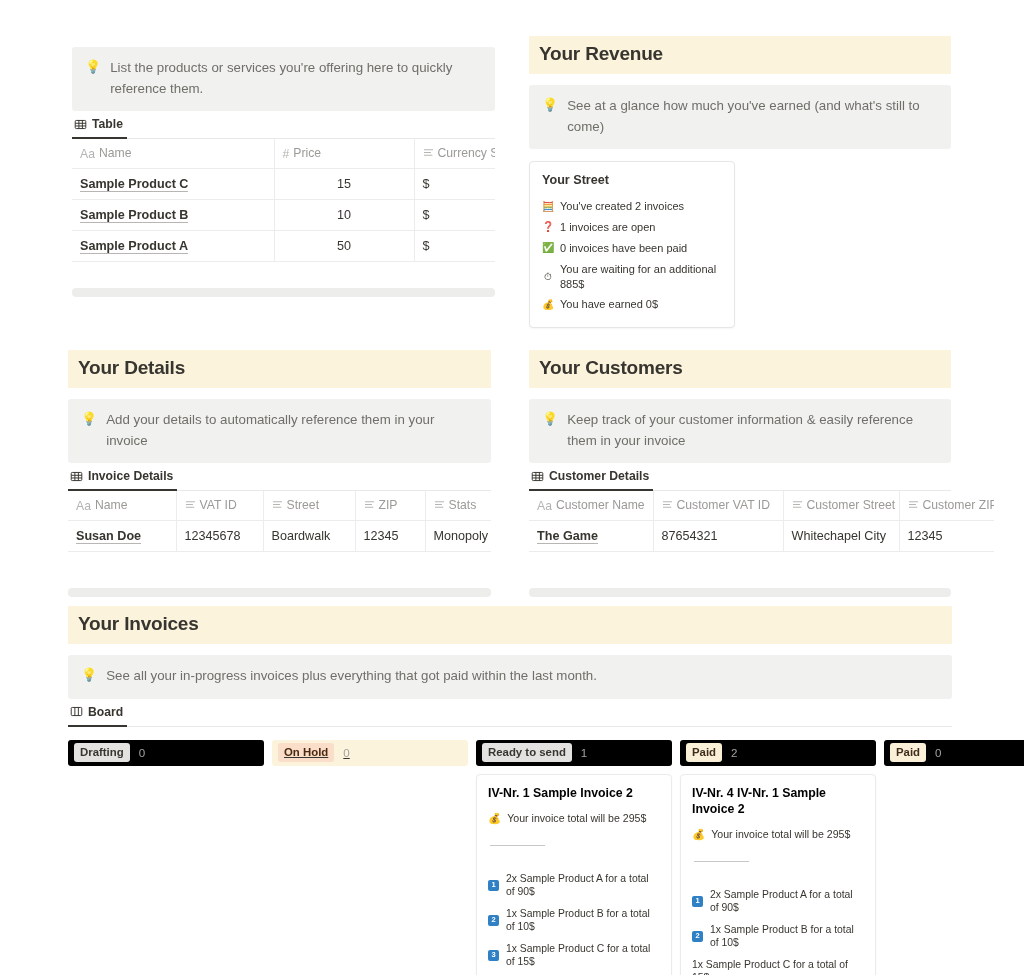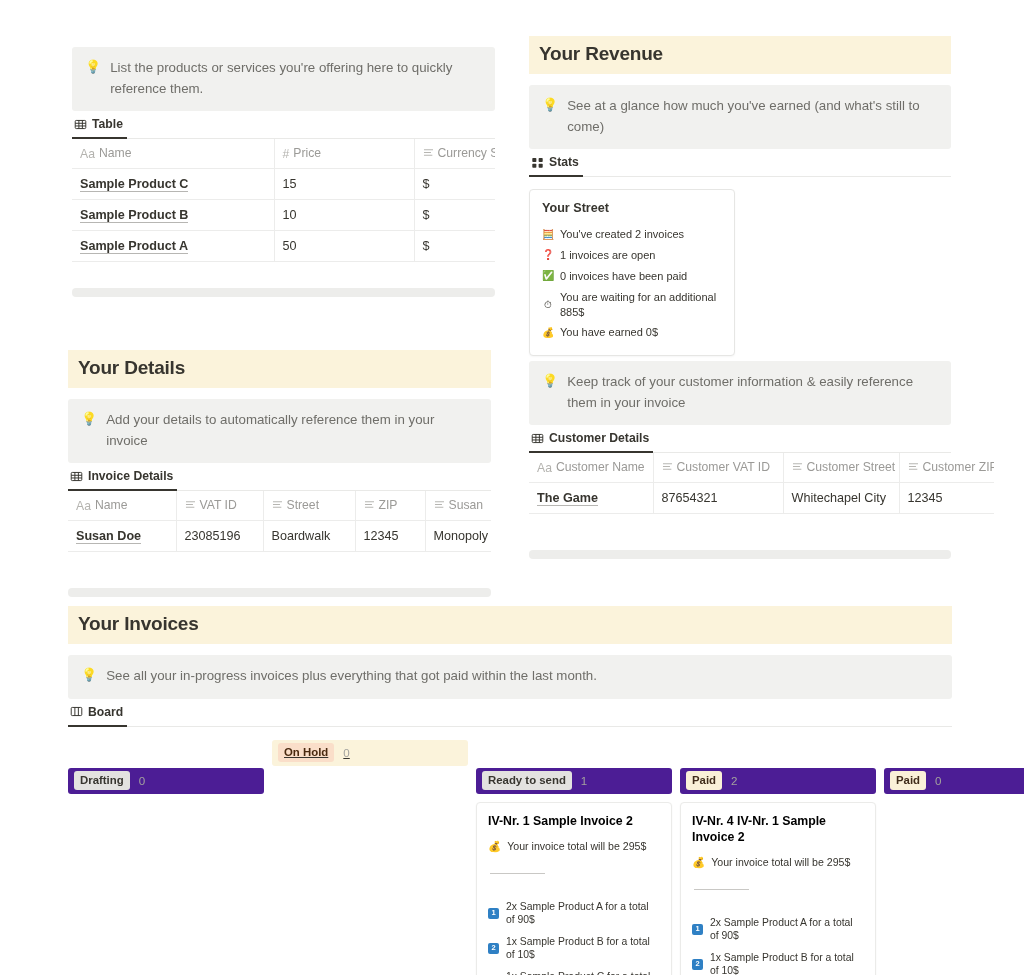--- a/index.html
+++ b/index.html
@@ -83,21 +83,21 @@
     font-size: 12.6px;
     color: #37352f;
     padding: 8px 8px;
     border-bottom: 1px solid #ececeb;
     border-right: 1px solid #ececeb;
     white-space: nowrap;
     overflow: hidden;
   }
   table.db td.title { font-weight: bold; }
   table.db td.title span { border-bottom: 1px solid #b7b6b3; }
-  table.db td.num { text-align: left; }
+  table.db td.num { text-align: center; }
   table.db tr th:last-child, table.db tr td:last-child { border-right: none; }
 
   .hscroll {
     height: 9px;
     background: #ededeb;
     border-radius: 4px;
     margin-top: 26px;
   }
 
   
@@ -126,21 +126,21 @@
   .board { display: flex; gap: 8px; margin-top: 13px; }
   .board-col { width: 196px; flex: 0 0 196px; }
   .col-head {
     display: flex;
     align-items: center;
     gap: 9px;
     padding: 5px 6px;
     border-radius: 3px;
     height: 26px;
   }
-  .col-head.c-gray  { background: #4c1d95; margin-top: 28px; }
+  .col-head.c-gray  { background: #000000; }
   .col-head.c-yellow{ background: #fbf3db; text-decoration: underline; }
   .chip {
     font-size: 11.4px;
     font-weight: bold;
     padding: 2px 6px;
     border-radius: 3px;
     line-height: 1.25;
     white-space: nowrap;
   }
   .chip.gray   { background: #e3e2e0; color: #37352f; }
@@ -251,33 +251,20 @@
   </div>
 
   <div class="section" style="left:529px; top:36px; width:422px;">
     <div class="sec-header">Your Revenue</div>
 
     <div class="callout">
       <span class="bulb">💡</span>
       <span>See at a glance how much you've earned (and what's still to come)</span>
     </div>
 
-    <div class="tabbar">
-      <div class="tab">
-        <span>
-          <svg width="13" height="13" viewBox="0 0 16 16" fill="#37352f">
-            <rect x="1.6" y="2.4" width="5" height="5" rx="1"></rect>
-            <rect x="9.4" y="2.4" width="5" height="5" rx="1"></rect>
-            <rect x="1.6" y="9.4" width="5" height="5" rx="1"></rect>
-            <rect x="9.4" y="9.4" width="5" height="5" rx="1"></rect>
-          </svg>
-        </span>
-        <span>Stats</span>
-      </div>
-    </div>
 
     <div class="stats-area">
       <div class="acct-card">
         <h4>Your Street</h4>
 
         <div class="acct-row">
           <span class="ico">🧮</span>
           <span>You've created 2 invoices</span>
         </div>
         <div class="acct-row">
@@ -359,39 +346,40 @@
                   <line x1="2" y1="8" x2="11" y2="8"></line>
                   <line x1="2" y1="12" x2="13" y2="12"></line>
               </svg></span><span>ZIP</span>
           </th>
           <th>
             <span class="colicon">
               <svg width="11" height="11" viewBox="0 0 16 16" stroke="#b4b3af" stroke-width="1.4" stroke-linecap="round">
                 <line x1="2" y1="4" x2="14" y2="4"></line>
                   <line x1="2" y1="8" x2="11" y2="8"></line>
                   <line x1="2" y1="12" x2="13" y2="12"></line>
-              </svg></span><span>Susan</span>
+              </svg></span><span>Stats</span>
           </th>
         </tr>
       </thead>
       <tbody>
         <tr>
           <td class="title"><span>Susan Doe</span></td>
-          <td>23085196</td>
+          <td>12345678</td>
           <td>Boardwalk</td>
           <td>12345</td>
           <td>Monopoly</td>
         </tr>
       </tbody>
     </table>
 
     <div class="hscroll" style="margin-top:36px"></div>
   </div>
 
   <div class="section" style="left:529px; top:350px; width:422px;">
+    <div class="sec-header">Your Customers</div>
 
     <div class="callout">
       <span class="bulb">💡</span>
       <span>Keep track of your customer information &amp; easily reference them in your invoice</span>
     </div>
 
     <div class="tabbar">
       <div class="tab">
         <span>
           <svg width="13" height="13" viewBox="0 0 16 16" fill="none" stroke="#37352f" stroke-width="1.2">

